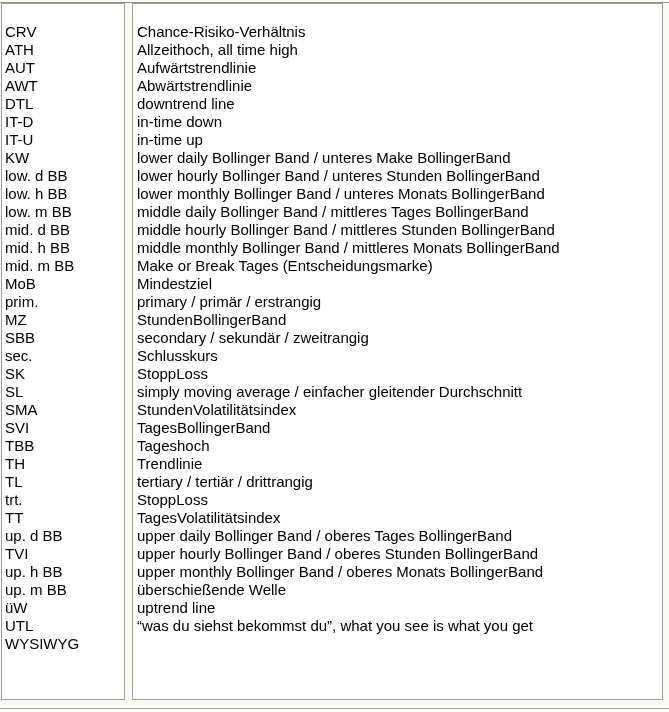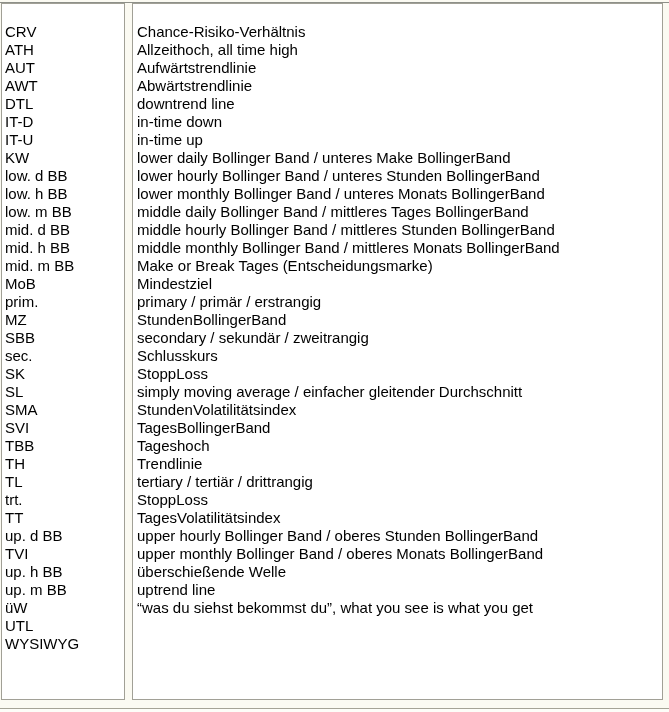--- a/index.html
+++ b/index.html
@@ -128,18 +128,19 @@
     <div class="row-line">Schlusskurs</div>
     <div class="row-line">StoppLoss</div>
     <div class="row-line">simply moving average / einfacher gleitender Durchschnitt</div>
     <div class="row-line">StundenVolatilitätsindex</div>
     <div class="row-line">TagesBollingerBand</div>
     <div class="row-line">Tageshoch</div>
     <div class="row-line">Trendlinie</div>
     <div class="row-line">tertiary / tertiär / drittrangig</div>
     <div class="row-line">StoppLoss</div>
     <div class="row-line">TagesVolatilitätsindex</div>
+    <div class="row-line">upper daily Bollinger Band / oberes Tages BollingerBand</div>
     <div class="row-line">upper hourly Bollinger Band / oberes Stunden BollingerBand</div>
     <div class="row-line">upper monthly Bollinger Band / oberes Monats BollingerBand</div>
     <div class="row-line">überschießende Welle</div>
     <div class="row-line">uptrend line</div>
     <div class="row-line">“was du siehst bekommst du”, what you see is what you get</div>
   </div>
 
 </body></html>

